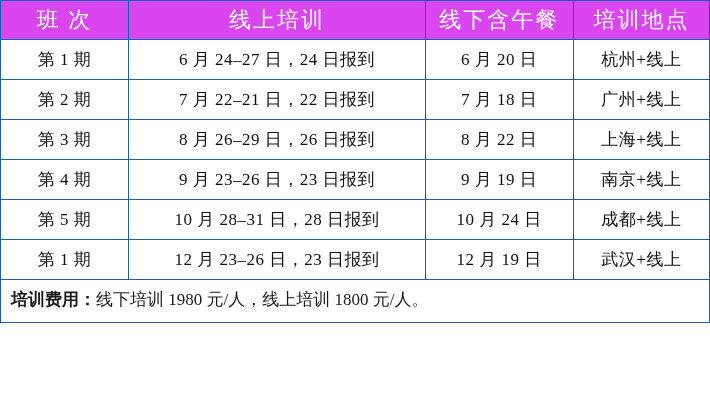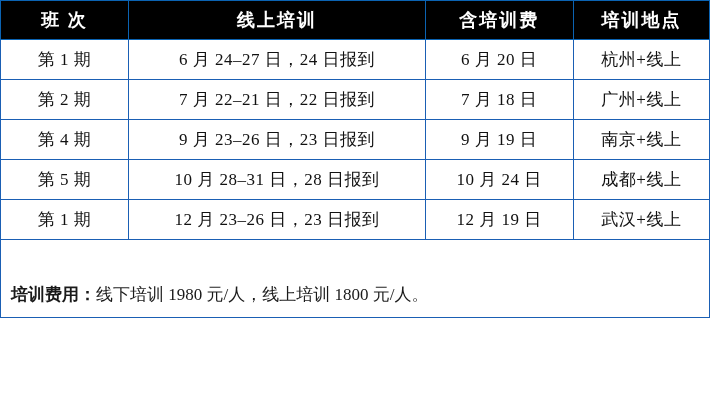--- a/index.html
+++ b/index.html
@@ -26,25 +26,25 @@
     table-layout: fixed;
   }
   table.schedule th, table.schedule td {
     border: 1px solid #1a5fb4;
     text-align: center;
     vertical-align: middle;
     font-size: 17px;
     letter-spacing: 0.5px;
   }
   table.schedule thead th {
-    background: #000000;
+    background: #d946ef;
     color: #ffffff;
-    font-weight: bold;
+    font-weight: normal;
     height: 36px;
-    font-size: 18px;
+    font-size: 22px;
     letter-spacing: 2px;
     border: 1px solid #0b63b2;
   }
   table.schedule tbody td {
     height: 37px;
     color: #111111;
     background: #ffffff;
     margin-left: 36px;
   }
   .col-term { width: 128px; }
@@ -58,21 +58,20 @@
     border-top: none;
     box-sizing: border-box;
     width: 710px;
     padding: 7px 10px 9px 10px;
     font-size: 17px;
     line-height: 1.55;
   }
   .footer .line1 {
     text-align: left;
     white-space: nowrap;
-    margin-top: 35px;
   }
   .footer .line1 .label {
     font-weight: bold;
   }
   .footer .line2 {
     text-align: center;
     white-space: nowrap;
   }
 </style>
 </head>
@@ -84,36 +83,42 @@
     <colgroup>
       <col class="col-term">
       <col class="col-time">
       <col class="col-deadline">
       <col class="col-place">
     </colgroup>
     <thead>
       <tr>
         <th>班 次</th>
         <th>线上培训</th>
-        <th>含培训费</th>
+        <th>线下含午餐</th>
         <th>培训地点</th>
       </tr>
     </thead>
     <tbody>
       <tr>
         <td class="term-cell">第 1 期</td>
         <td>6 月 24–27 日，24 日报到</td>
         <td>6 月 20 日</td>
         <td class="place-cell">杭州+线上</td>
       </tr>
       <tr>
         <td class="term-cell">第 2 期</td>
         <td>7 月 22–21 日，22 日报到</td>
         <td>7 月 18 日</td>
         <td class="place-cell">广州+线上</td>
+      </tr>
+      <tr>
+        <td class="term-cell">第 3 期</td>
+        <td>8 月 26–29 日，26 日报到</td>
+        <td>8 月 22 日</td>
+        <td class="place-cell">上海+线上</td>
       </tr>
       <tr>
         <td class="term-cell">第 4 期</td>
         <td>9 月 23–26 日，23 日报到</td>
         <td>9 月 19 日</td>
         <td class="place-cell">南京+线上</td>
       </tr>
       <tr>
         <td class="term-cell">第 5 期</td>
         <td>10 月 28–31 日，28 日报到</td>

